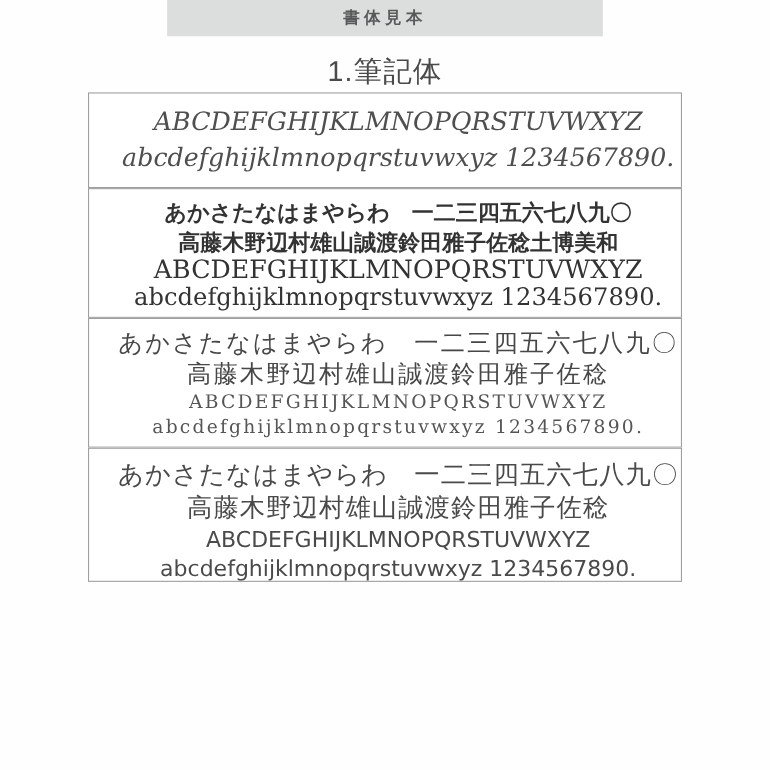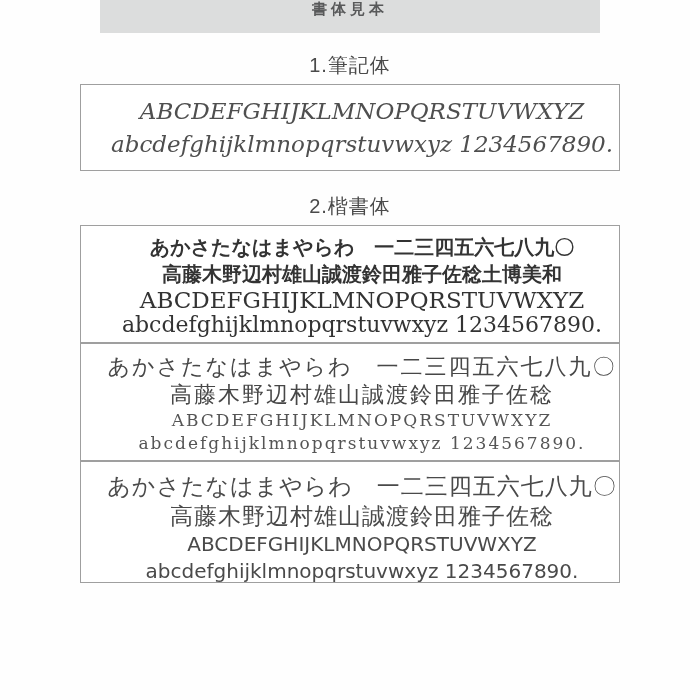--- a/index.html
+++ b/index.html
@@ -9,37 +9,37 @@
     font-family: "Liberation Sans", sans-serif;
   }
   .page {
     position: relative;
     width: 700px;
     height: 700px;
     background: #fefefe;
     overflow: hidden;
   }
   .header-bar {
-    width: 500px;
+    width: 396px;
     height: 33px;
     margin: 0 auto;
     background: #dcdddd;
     display: flex;
-    align-items: flex-start;
+    align-items: center;
     justify-content: center;
   }
   .header-title {
     font-size: 15px;
     font-weight: bold;
     color: #58595a;
     letter-spacing: 4px;
   }
   .section-heading {
     text-align: center;
-    font-size: 20px;
+    font-size: 26px;
     color: #4a4a4a;
     letter-spacing: 1px;
     line-height: 32px;
     margin-top: 19px;
     margin-bottom: 3px;
   }
   .section-heading.first {
     margin-top: 16px;
   }
   .specimen-box {
@@ -135,21 +135,20 @@
   <div class="header-bar">
     <span class="header-title">書体見本</span>
   </div>
 
   <div class="section-heading first">1.筆記体</div>
   <div class="specimen-box box-script">
     <div class="line-script">ABCDEFGHIJKLMNOPQRSTUVWXYZ</div>
     <div class="line-script">abcdefghijklmnopqrstuvwxyz 1234567890.</div>
   </div>
 
-  <div class="section-heading">2.楷書体</div>
   <div class="specimen-box box-kaisho">
     <div class="line-kaisho-kana">あかさたなはまやらわ　一二三四五六七八九〇</div>
     <div class="line-kaisho-kana">高藤木野辺村雄山誠渡鈴田雅子佐稔土博美和</div>
     <div class="line-kaisho-latin-upper">ABCDEFGHIJKLMNOPQRSTUVWXYZ</div>
     <div class="line-kaisho-latin-lower">abcdefghijklmnopqrstuvwxyz 1234567890.</div>
   </div>
 
   <div class="specimen-box box-mincho">
     <div class="line-mincho-kana">あかさたなはまやらわ　一二三四五六七八九〇</div>
     <div class="line-mincho-kana">高藤木野辺村雄山誠渡鈴田雅子佐稔</div>

